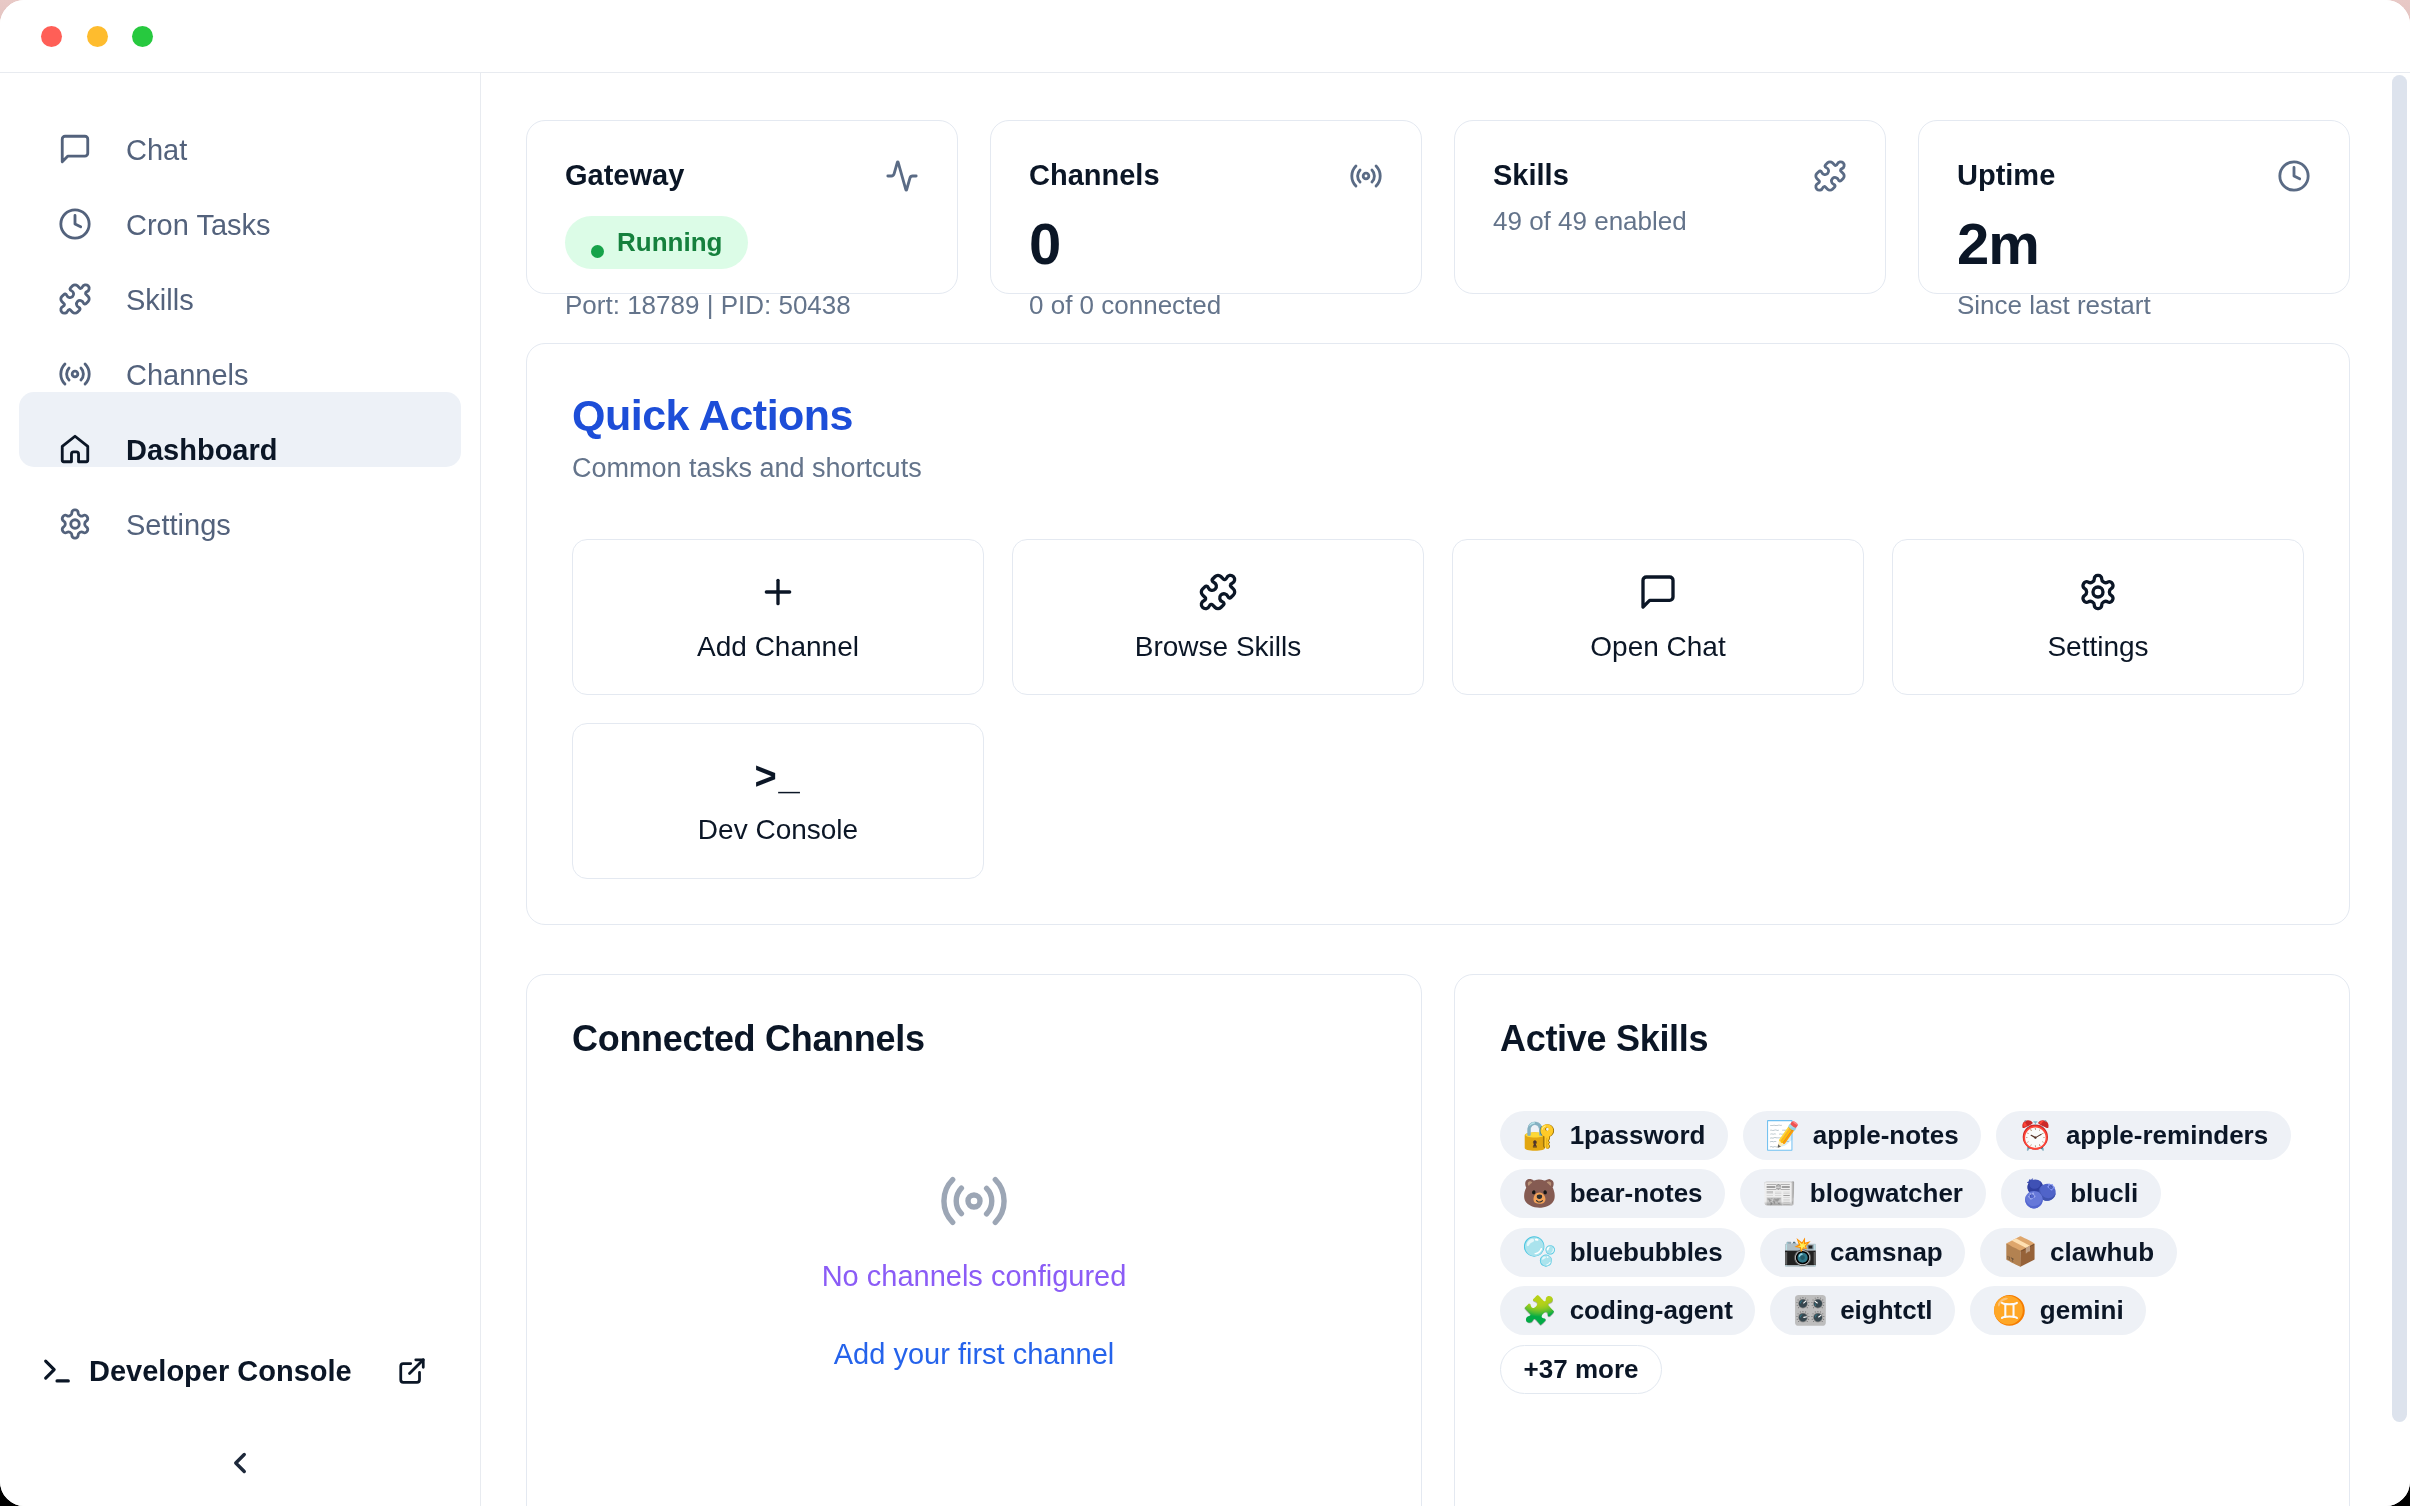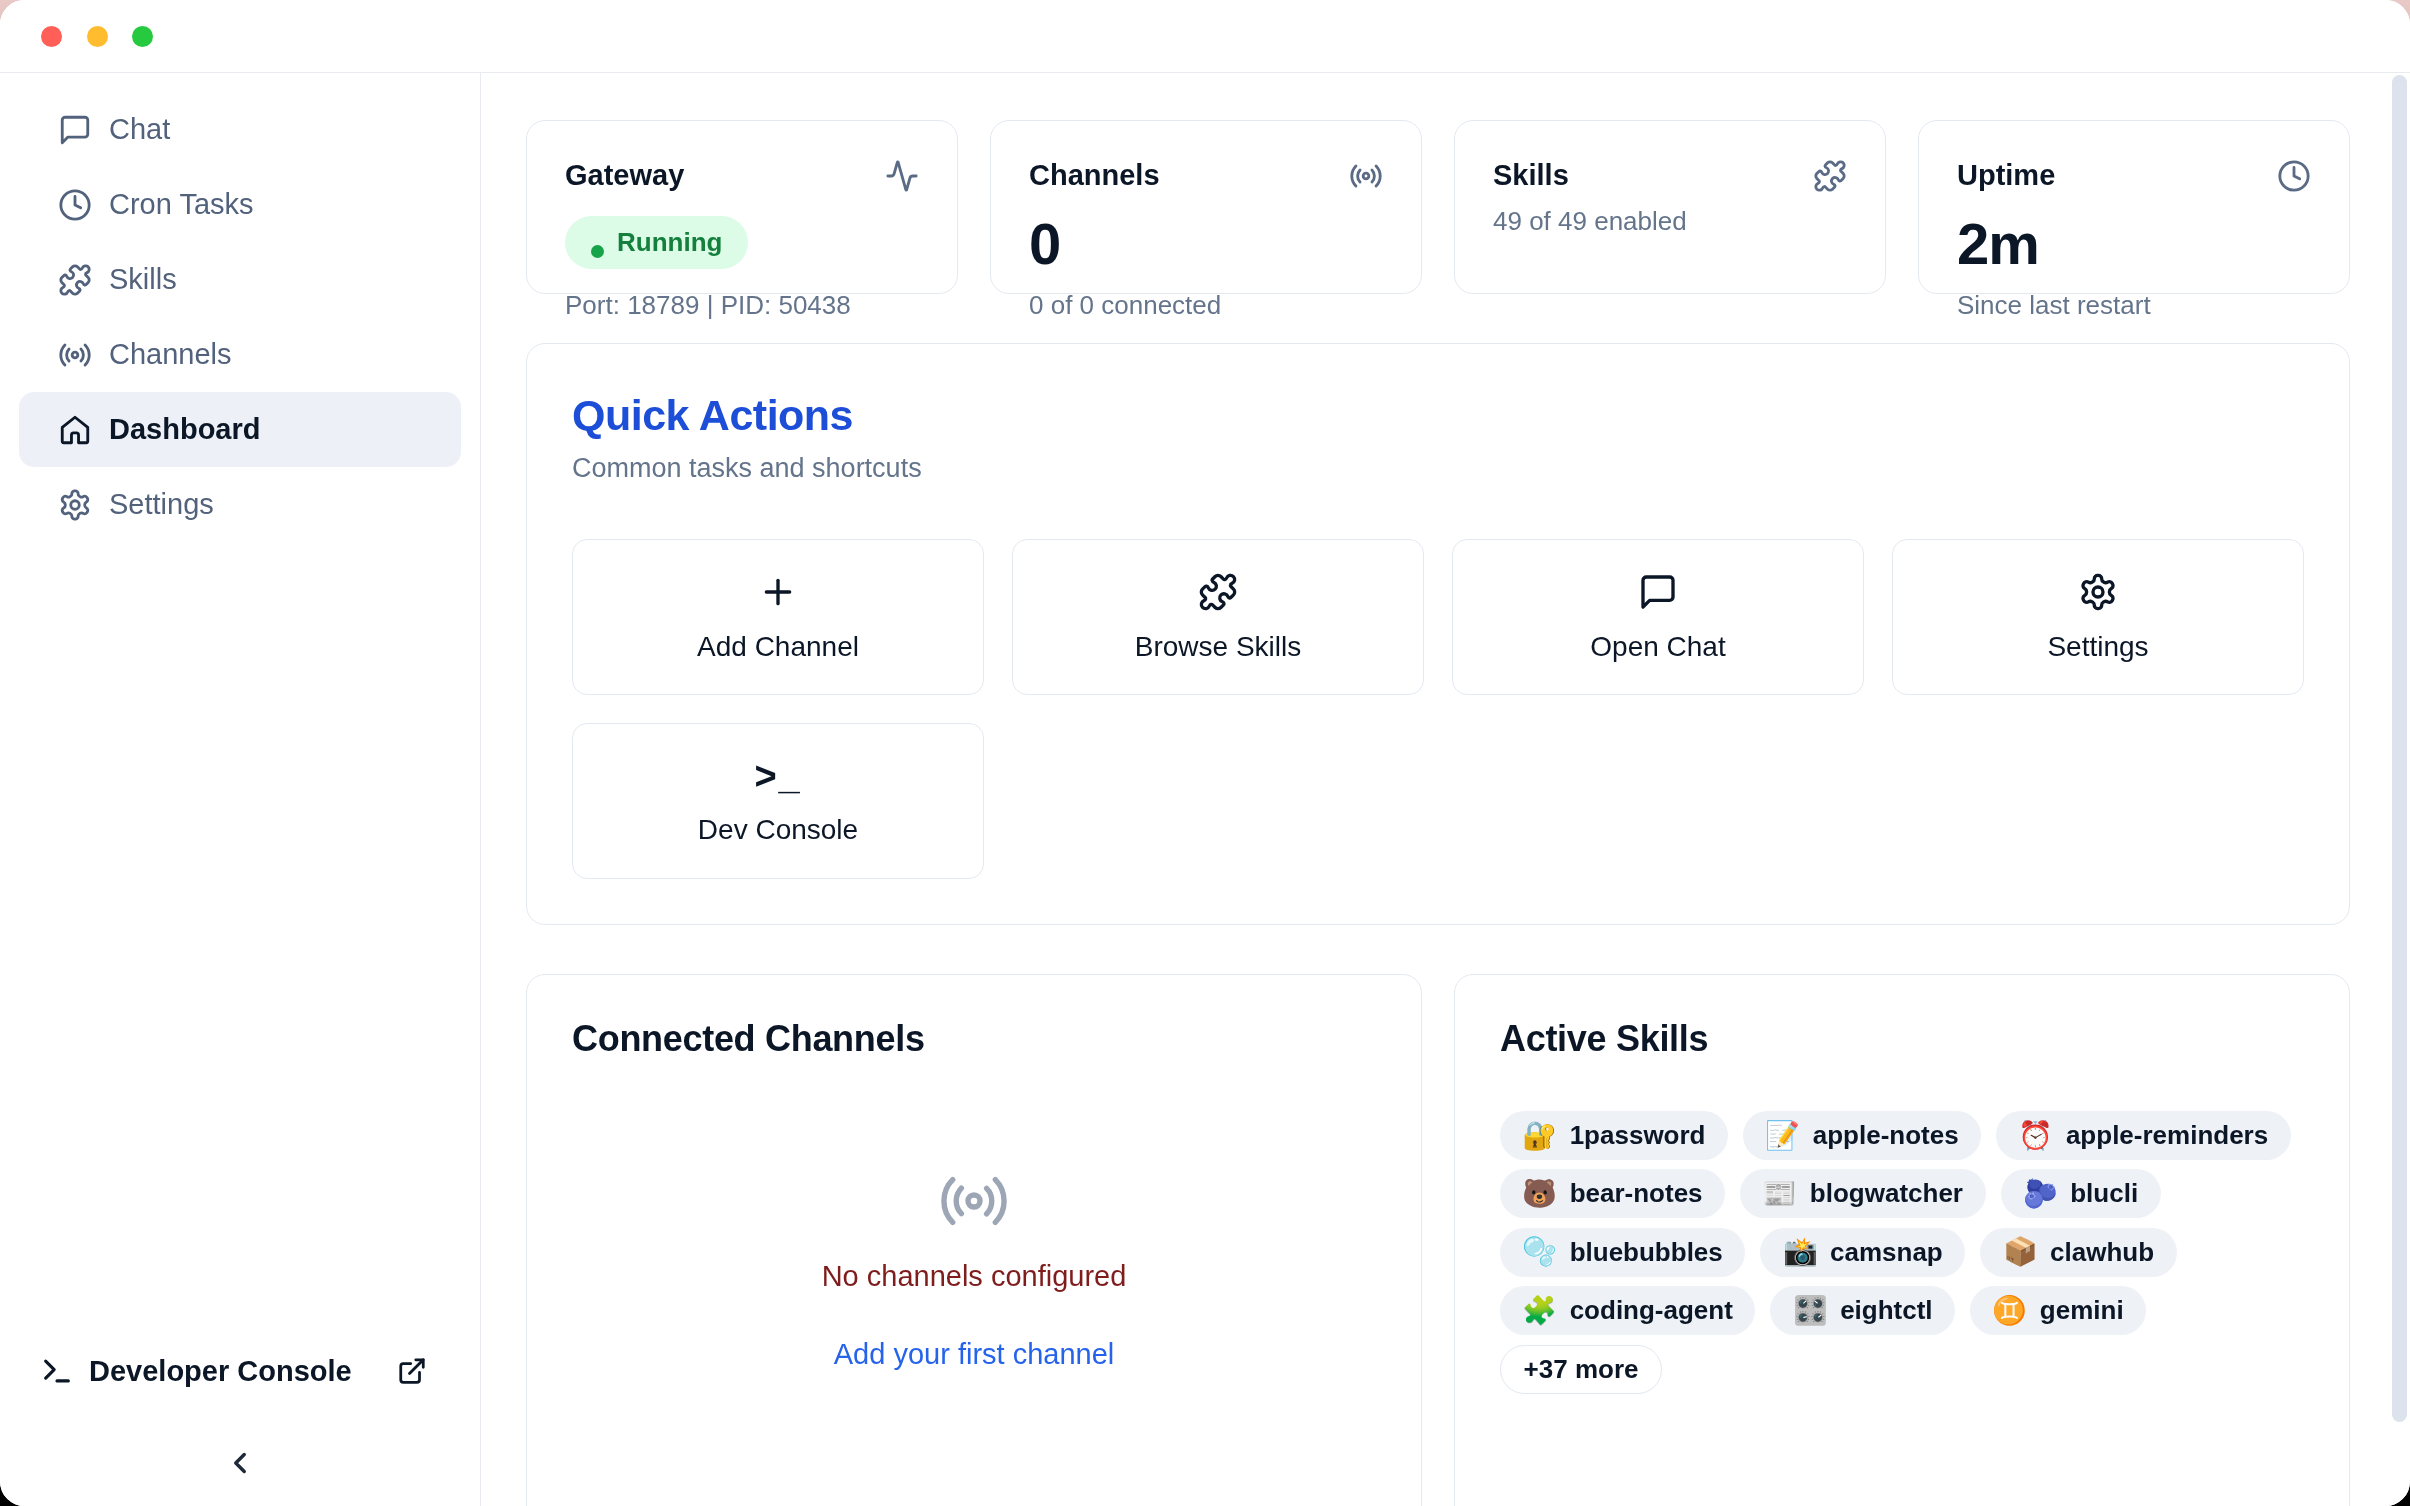--- a/index.html
+++ b/index.html
@@ -24,21 +24,21 @@
   .light.yellow{ background:#febc2e; }
   .light.green { background:#27c93f; }
   
   .body-row { flex:1; display:flex; min-height:0; }
   .sidebar {
     width:481px; flex:0 0 481px; border-right:1.9px solid #e8ebf0;
     display:flex; flex-direction:column; padding:19px 0 26px 0; background:#fff;
   }
   .nav-item {
     height:75px; margin:0 19px; border-radius:15px;
-    display:flex; align-items:center; gap:16px; padding-left:38px;
+    display:flex; align-items:flex-end; gap:33px; padding-left:38px;
     color:#53627c; font-size:29px; font-weight:500; cursor:pointer;
   }
   .nav-item .nico { width:36px; height:36px; display:flex; align-items:center; justify-content:center; }
   .nav-item svg { width:34px; height:34px; stroke:#53627c; }
   .nav-item.active { background:#edf1f7; color:#0b1626; font-weight:600; }
   .nav-item.active svg { stroke:#0b1626; }
   .sidebar-footer { margin-top:auto; }
   .devconsole {
     display:flex; align-items:center; gap:15px; padding:0 53px 0 40px;
     color:#0b1626; font-size:29px; font-weight:600; cursor:pointer; height:60px;
@@ -78,21 +78,21 @@
   }
   .qa-card svg { width:40px; height:40px; stroke:#0b1626; }
   .qa-label { font-size:28px; font-weight:500; color:#0b1626; }
   .term-glyph { font-size:38px; font-weight:700; color:#0b1626; line-height:1; letter-spacing:1.9px; }
   
   .bottom-grid { display:grid; grid-template-columns:1fr 1fr; gap:32px; margin-top:49px; }
   .bottom-card { min-height:734px; padding:43px 45px; }
   .section-title { font-size:36px; font-weight:700; letter-spacing:-0.3px; color:#0b1626; }
   .empty-state { display:flex; flex-direction:column; align-items:center; margin-top:105px; }
   .empty-state svg { width:72px; height:72px; stroke:#9ca6b5; }
-  .empty-text { font-size:29px; color:#7f1d1d; margin-top:22.6px; }
+  .empty-text { font-size:29px; color:#8b5cf6; margin-top:22.6px; }
   .empty-link { font-size:29px; font-weight:500; color:#2563eb; margin-top:45px; cursor:pointer; }
   .badges { display:flex; flex-wrap:wrap; gap:9.4px 15px; margin-top:51px; }
   .badge {
     height:49px; display:inline-flex; align-items:center; gap:12.2px; padding:0 22.6px;
     background:#eef1f6; border-radius:941px; font-size:26px; font-weight:600; color:#0b1626;
   }
   .badge .emoji { font-size:28px; line-height:1; }
   .badge.more { background:#fff; border:1.9px solid #e2e8f0; cursor:pointer; }
   
   .scroll-thumb {

